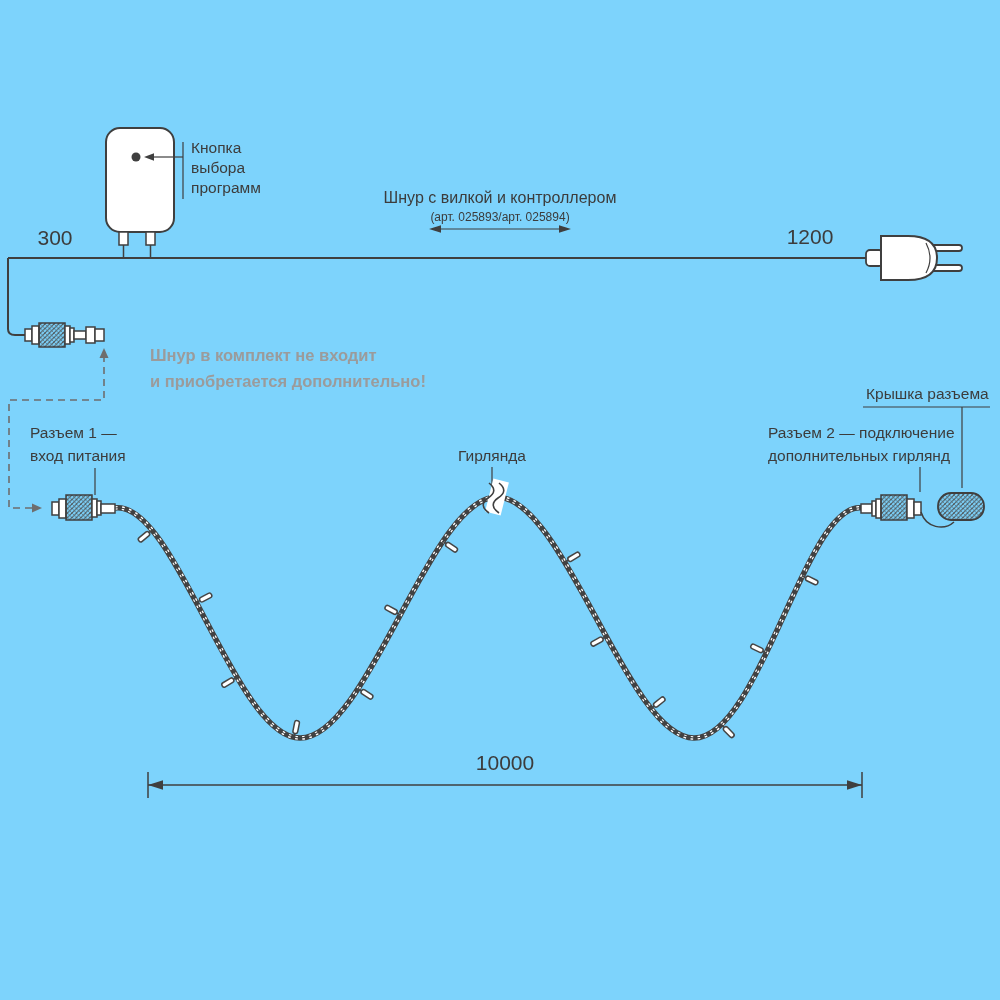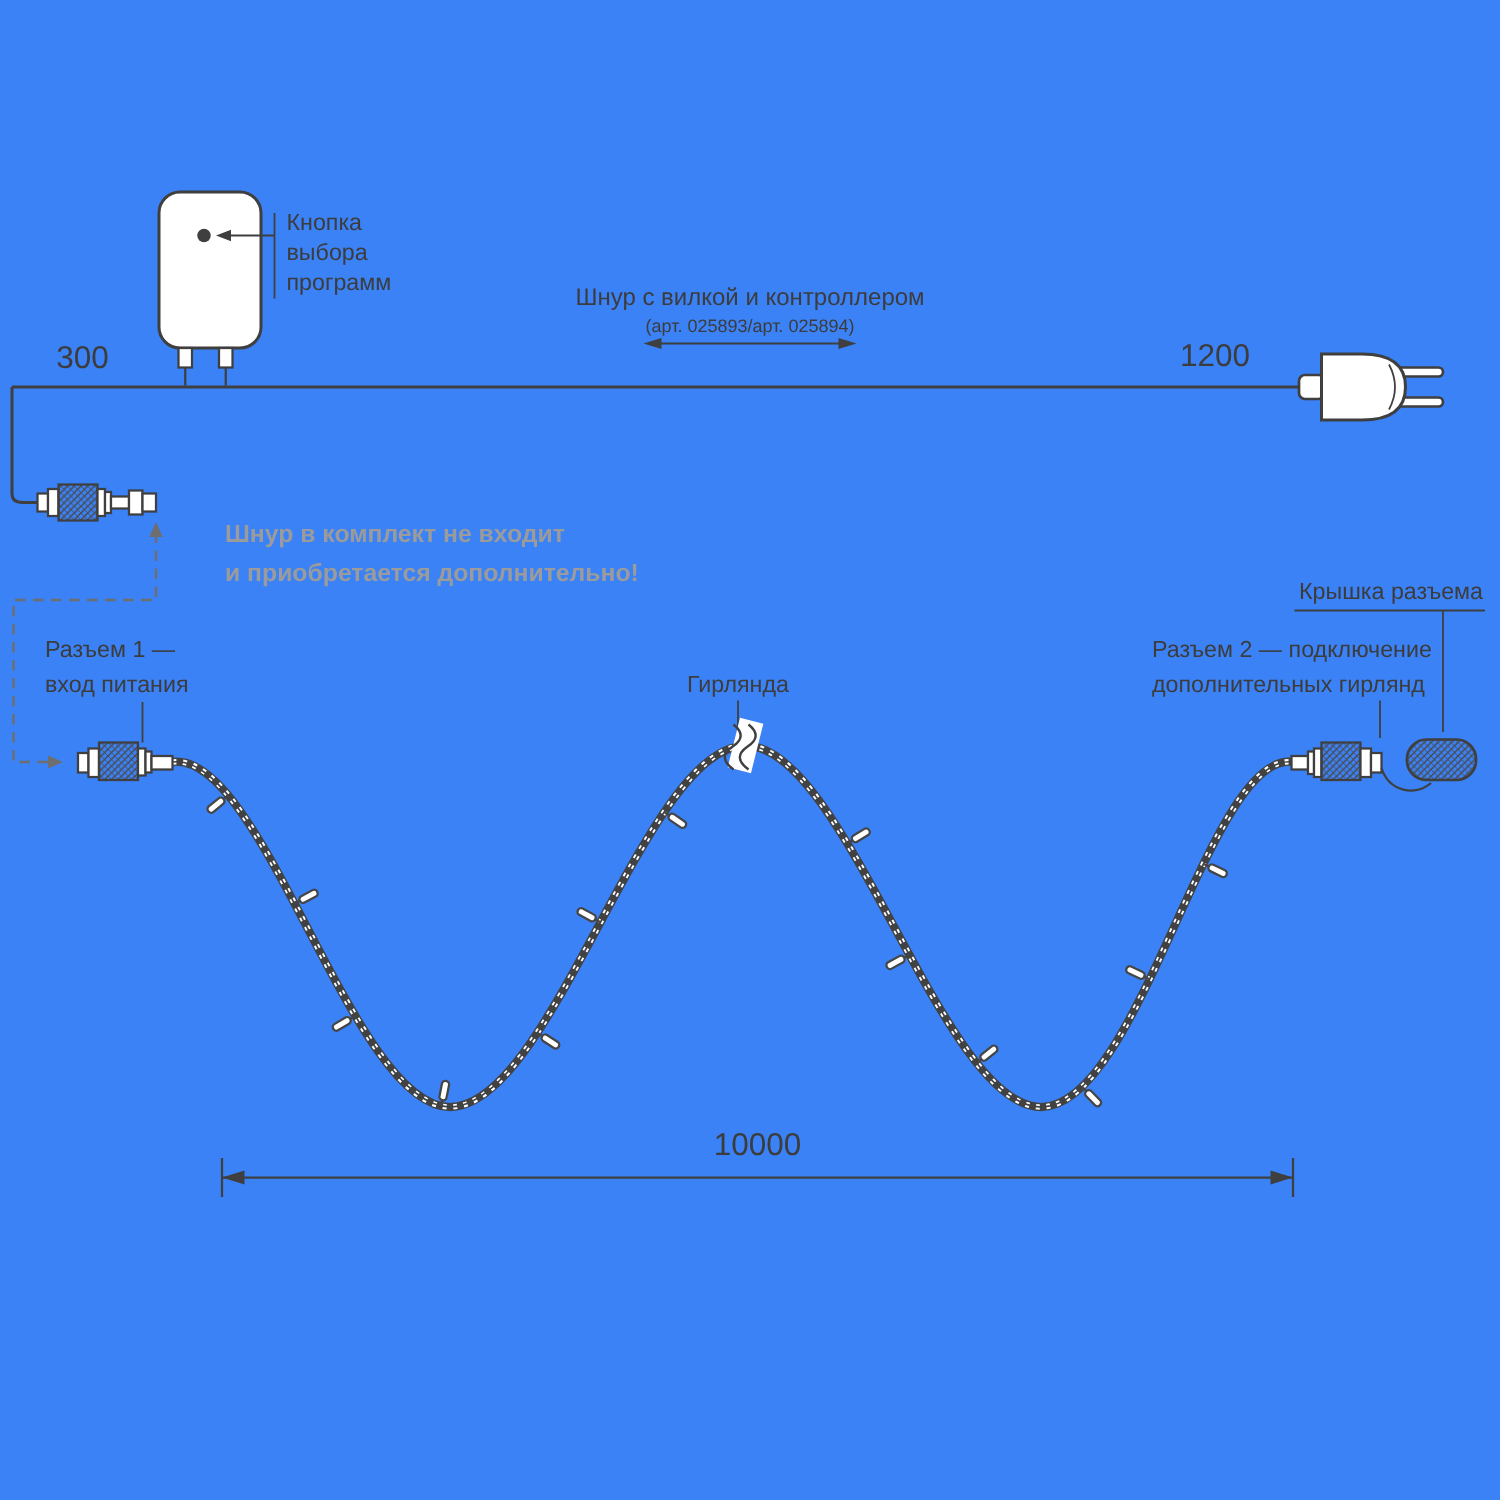--- a/index.html
+++ b/index.html
@@ -1,16 +1,16 @@
 <!DOCTYPE html>
 <html><head>
 <meta charset="utf-8">
 <style>
   html,body{margin:0;padding:0;background:#ffffff;}
-  .stage{width:1000px;height:1000px;position:relative;background:#3b82f6;font-family:"Liberation Sans",sans-serif;}
+  .stage{width:1000px;height:1000px;position:relative;background:#7dd3fc;font-family:"Liberation Sans",sans-serif;}
   svg{display:block;}
   svg text{fill:#3c3c3c;font-family:"Liberation Sans",sans-serif;}
   .dim{font-size:21px;}
   .lbl{font-size:15.5px;}
   .small{font-size:12px;}
   .note{font-size:16.5px;font-weight:bold;fill:#9b9b9b;}
   .ln{stroke:#3f3f3f;}
   .thin{stroke:#3f3f3f;stroke-width:1.2;}
 </style>
 </head>

